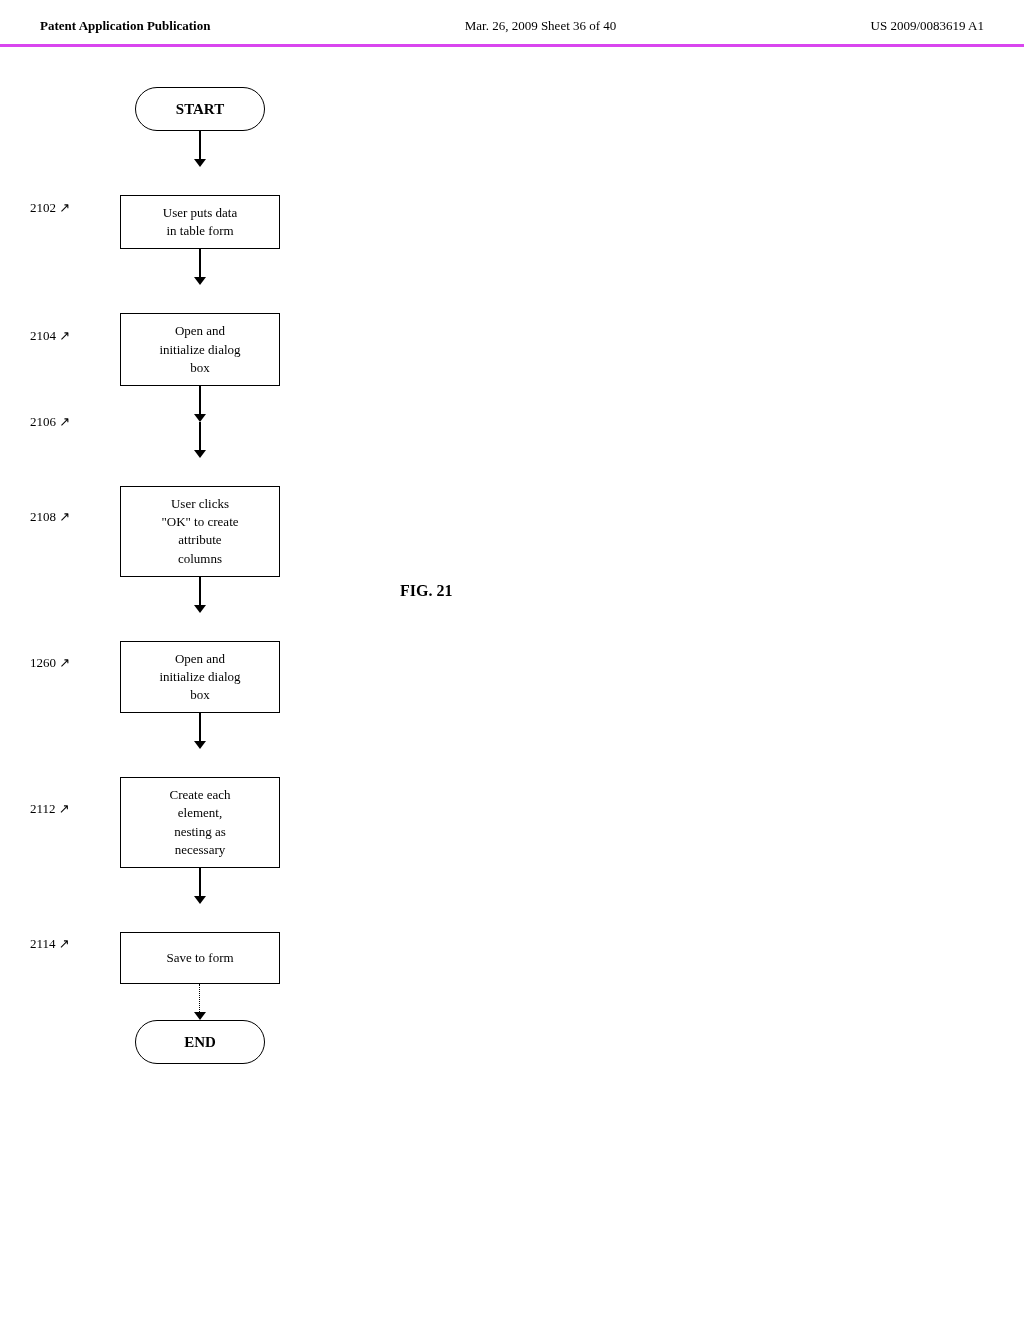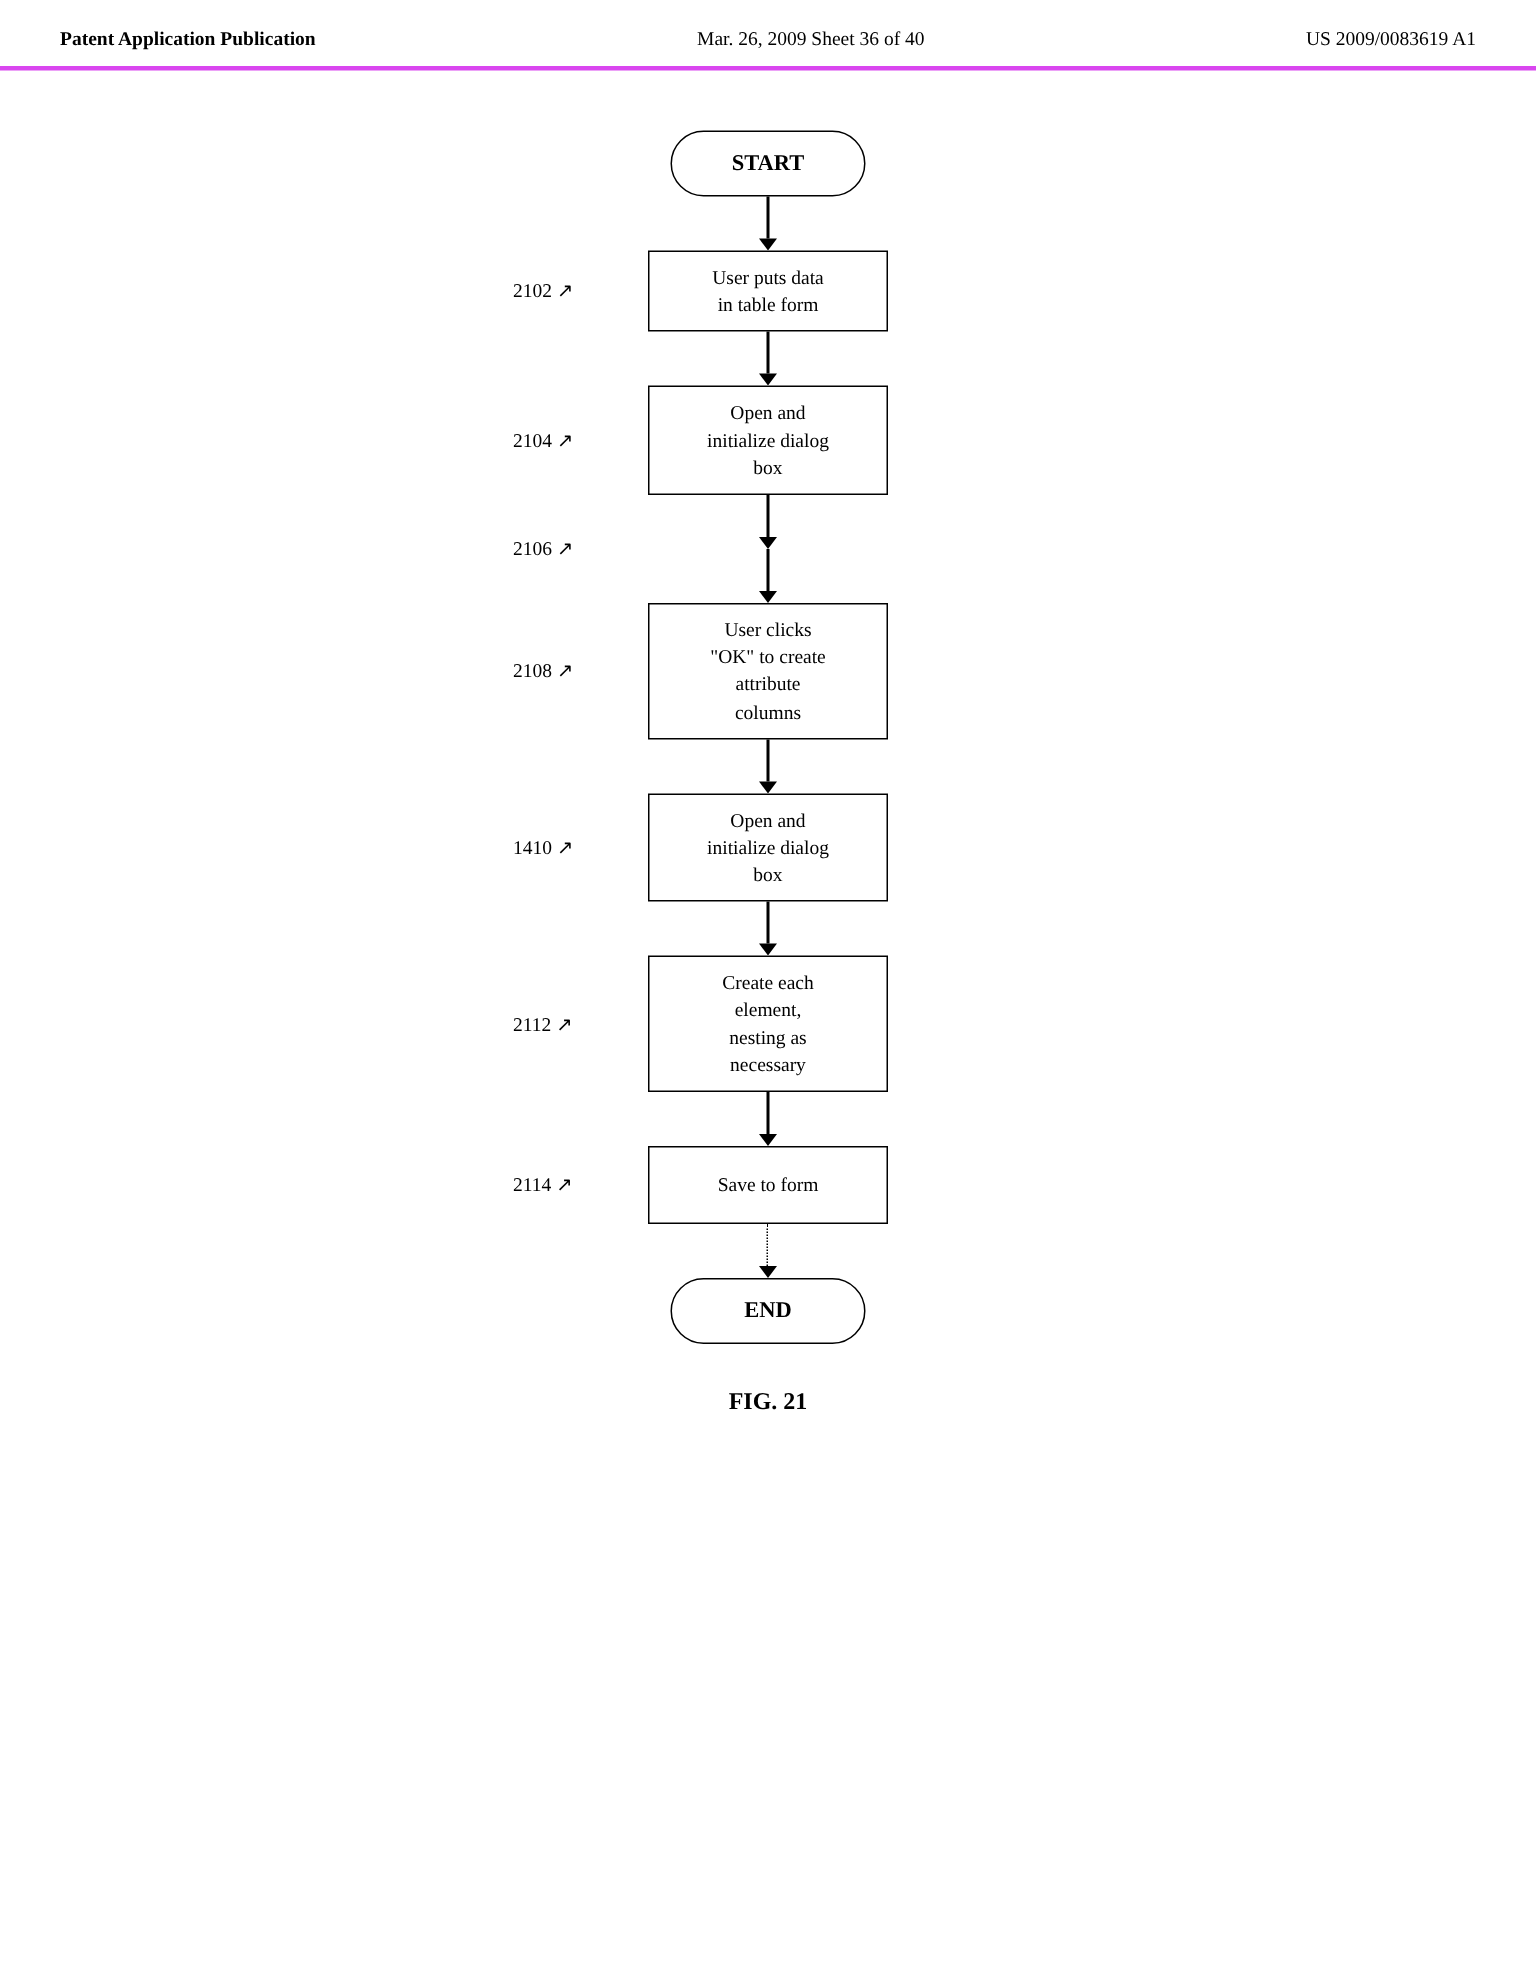--- a/index.html
+++ b/index.html
@@ -20,21 +20,21 @@
       border-bottom: 3px solid #d946ef;
       font-size: 13px;
     }
     .header-left { font-weight: bold; }
     .header-center { }
     .header-right { }
 
     
     .main-content {
       display: flex;
-      flex-direction: column;
+      flex-direction: row;
       align-items: center;
       padding: 40px 0 30px 0;
     }
 
     
     .flowchart {
       display: flex;
       flex-direction: column;
       align-items: center;
       position: relative;
@@ -75,20 +75,21 @@
       min-height: 52px;
       border: 1.5px solid #000;
       display: flex;
       align-items: center;
       justify-content: center;
       background: #fff;
       font-size: 13px;
       text-align: center;
       padding: 8px 10px;
       line-height: 1.4;
+      margin-top: 28px;
     }
 
     
     .arrow {
       display: flex;
       flex-direction: column;
       align-items: center;
       height: 36px;
       position: relative;
     }
@@ -189,21 +190,21 @@
         <span>User clicks<br>"OK" to create<br>attribute<br>columns</span>
       </div>
     </div>
 
     <div class="arrow">
       <div class="arrow-line"></div>
       <div class="arrow-head"></div>
     </div>
 
     <div class="shape-container">
-      <span class="node-label">1410 ↗</span>
+      <span class="node-label">1260 ↗</span>
       <div class="shape-process">
         <span>Open and<br>initialize dialog<br>box</span>
       </div>
     </div>
 
     <div class="arrow">
       <div class="arrow-line"></div>
       <div class="arrow-head"></div>
     </div>
 

